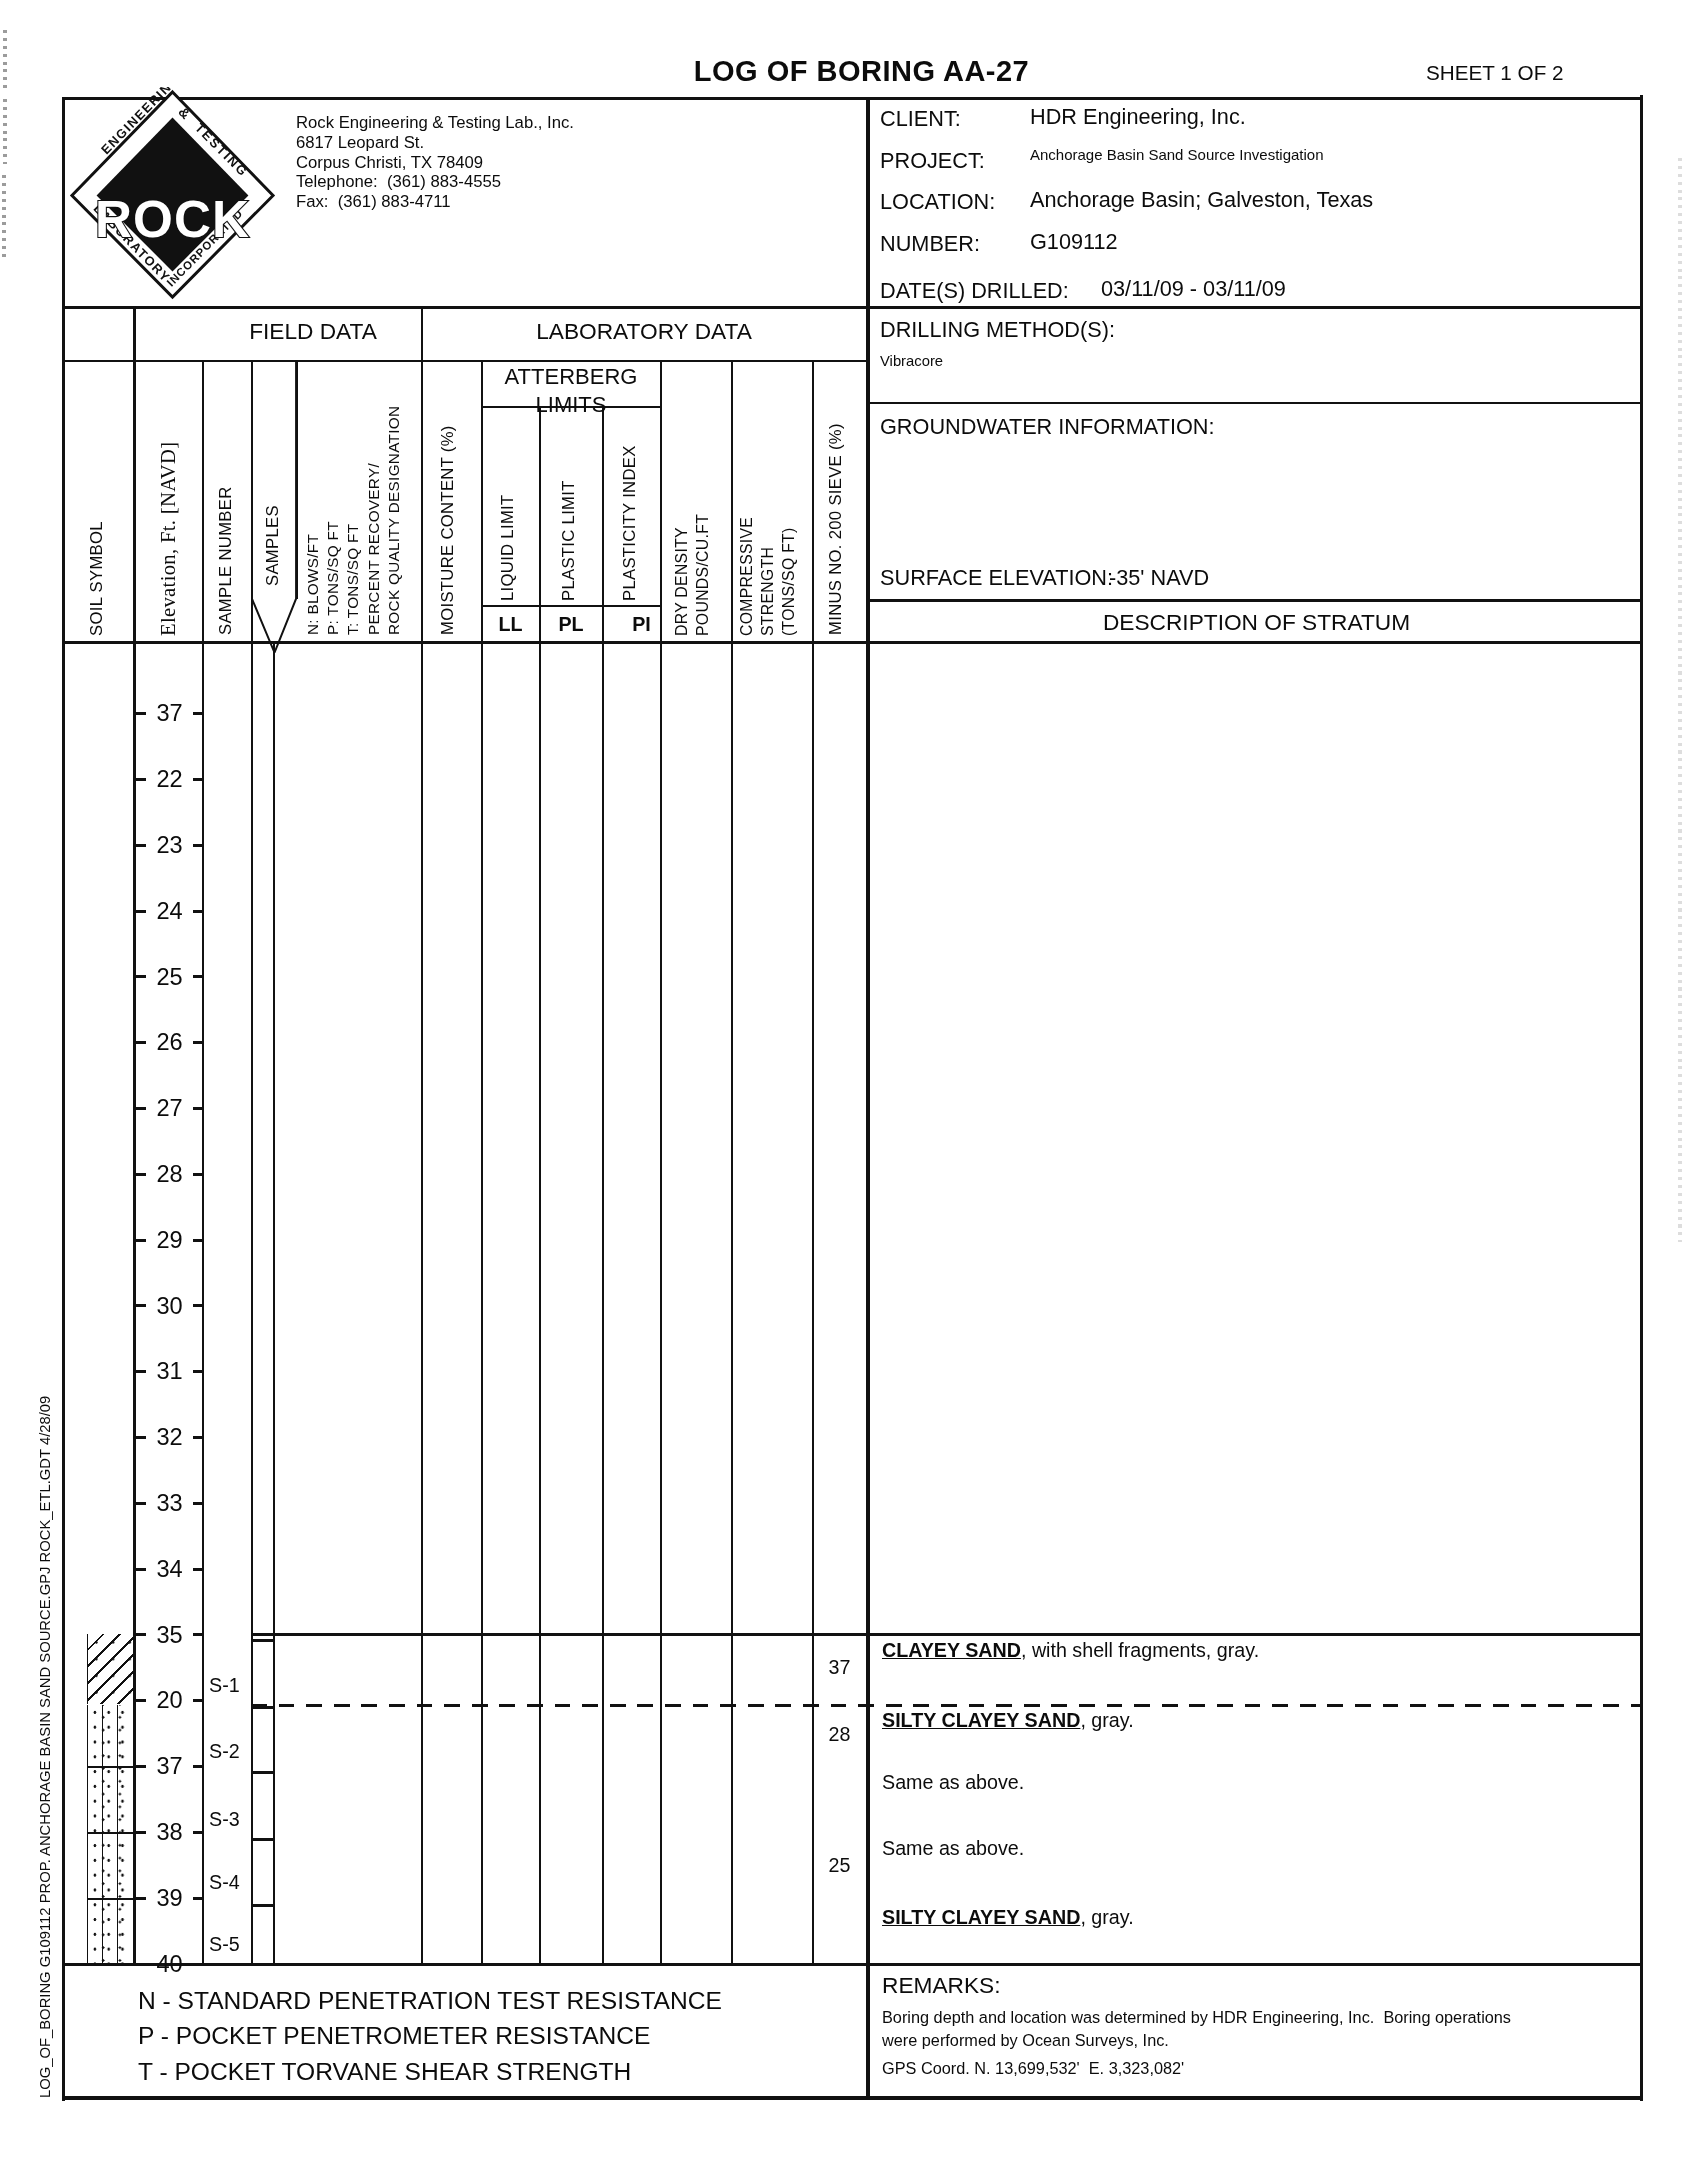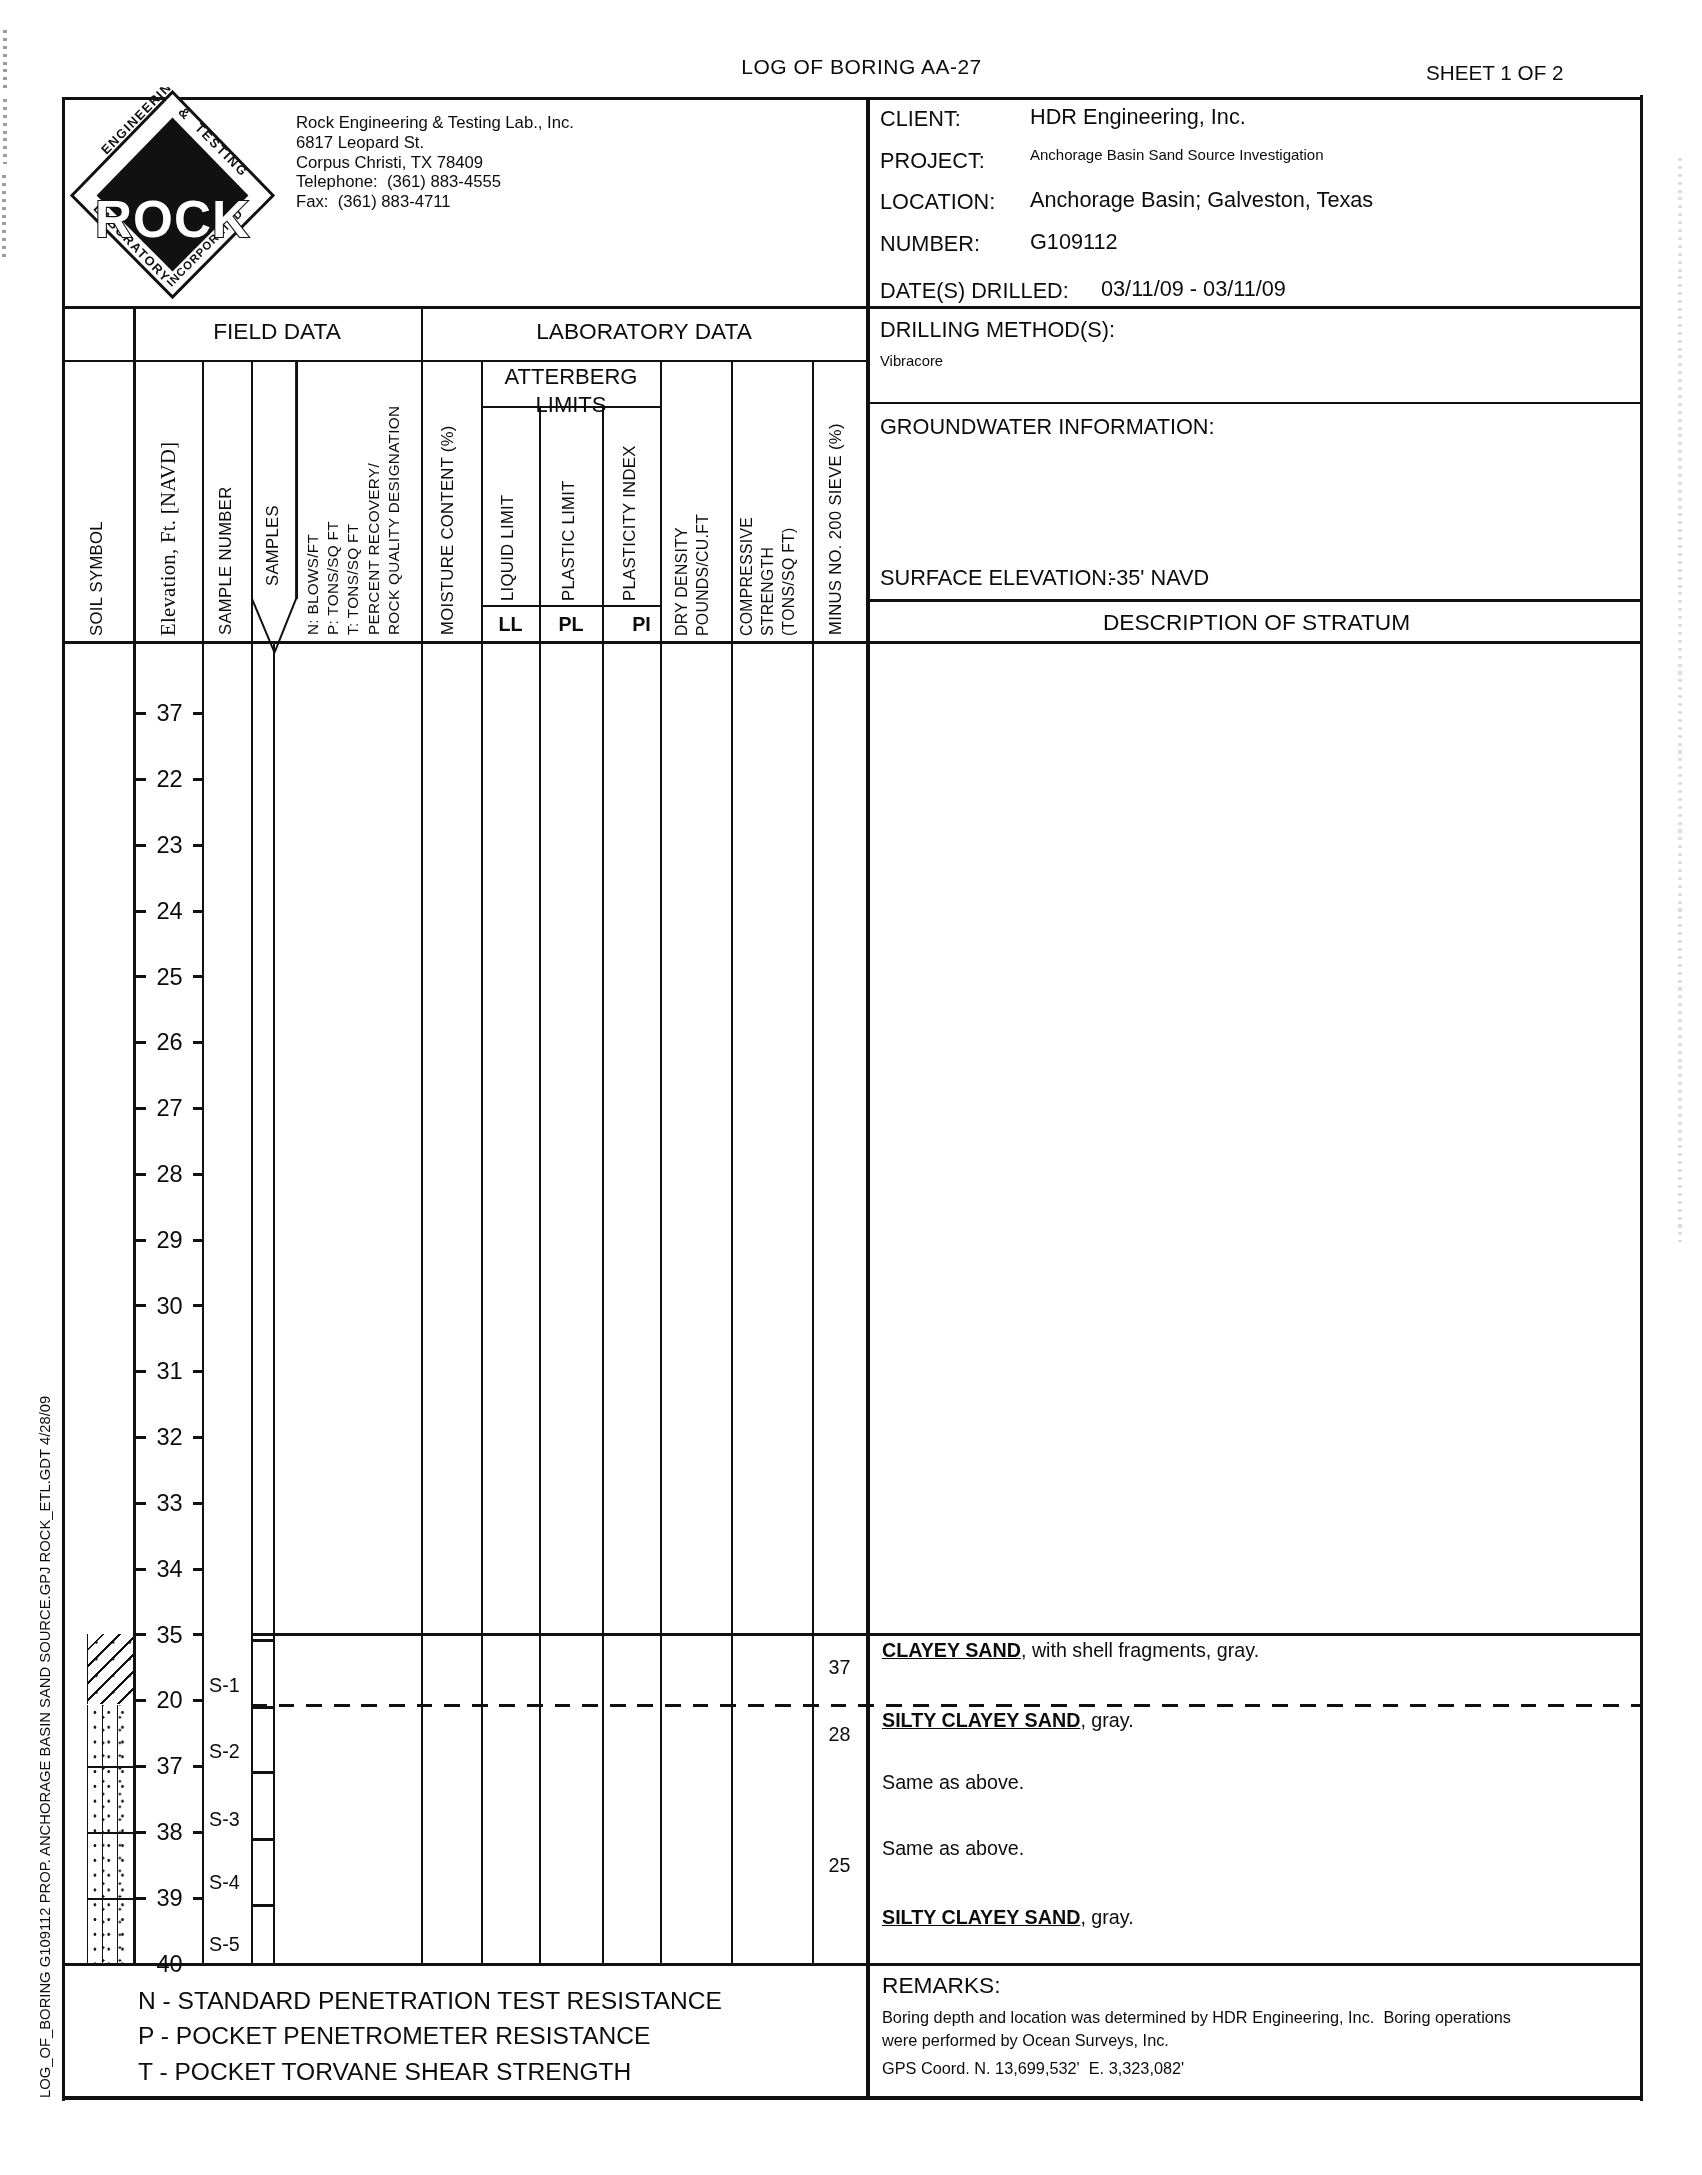--- a/index.html
+++ b/index.html
@@ -31,21 +31,21 @@
 </head>
 <body>
 
 <div id="page">
 
   <div class="noise" style="left:3px;top:29.6px;height:61px;"></div>
   <div class="noise" style="left:3px;top:99px;height:65px;"></div>
   <div class="noise" style="left:2px;top:175px;height:83px;"></div>
   <div class="noise" style="left:1678px;top:158px;height:1084px;opacity:.22;"></div>
 
-  <div class="txt" style="left:571px;top:55px;width:581px;text-align:center;font-size:21px;font-weight:normal;letter-spacing:0.5px;">LOG OF BORING AA-27</div>
+  <div class="txt" style="left:571px;top:55px;width:581px;text-align:center;font-size:29px;font-weight:bold;letter-spacing:0.5px;">LOG OF BORING AA-27</div>
   <div class="txt" style="left:1426px;top:61px;font-size:20.7px;">SHEET 1 OF 2</div>
 
   <div class="hl" style="left:62px;top:97px;width:1581px;height:3px;"></div>
   <div class="vl" style="left:62px;top:97px;width:3px;height:2004px;"></div>
   <div class="vl" style="left:1640px;top:95px;width:3px;height:2006px;"></div>
   <div class="hl" style="left:62px;top:2096px;width:1581px;height:3.9px;"></div>
   <div class="vl" style="left:866px;top:97px;width:3.9px;height:2003px;"></div>
 
   <svg style="position:absolute;left:67px;top:87px;" width="211" height="215" viewBox="0 0 214 218">
     <path d="M107 5 L209 110 L107 213 L5 110 Z" fill="#fff" stroke="#111" stroke-width="3"></path>
@@ -82,21 +82,21 @@
   <div class="hl" style="left:62px;top:641px;width:1581px;height:2.5px;"></div>
   <div class="hl" style="left:62px;top:1963px;width:1581px;height:3px;"></div>
 
   <div class="txt" style="left:880px;top:317px;font-size:21.7px;">DRILLING METHOD(S):</div>
   <div class="txt" style="left:880px;top:353px;font-size:14.8px;">Vibracore</div>
   <div class="txt" style="left:880px;top:414px;font-size:21.7px;">GROUNDWATER INFORMATION:</div>
   <div class="txt" style="left:880px;top:565px;font-size:21.7px;">SURFACE ELEVATION:</div>
   <div class="txt" style="left:1109px;top:565px;font-size:21.7px;">-35' NAVD</div>
   <div class="txt center" style="left:870px;top:609px;width:773px;font-size:22.7px;">DESCRIPTION OF STRATUM</div>
 
-  <div class="txt center" style="left:133px;top:318px;width:288px;font-size:22.7px;">FIELD DATA</div>
+  <div class="txt center" style="left:133px;top:318px;width:288px;font-size:22.7px;padding-left:36px;">FIELD DATA</div>
   <div class="txt center" style="left:421px;top:318px;width:446px;font-size:22.7px;">LABORATORY DATA</div>
 
   <div class="vl" style="left:133px;top:306px;width:2.5px;height:1659px;"></div>
   <div class="vl" style="left:202px;top:360px;width:1.5px;height:1606px;"></div>
   <div class="vl" style="left:251px;top:360px;width:1.5px;height:1606px;"></div>
   <div class="vl" style="left:273px;top:642px;width:1.5px;height:1323px;"></div>
   <div class="vl" style="left:296px;top:360px;width:1.5px;height:239px;"></div>
   <div class="vl" style="left:421px;top:306px;width:2px;height:1659px;"></div>
   <div class="vl" style="left:481px;top:360px;width:1.5px;height:1606px;"></div>
   <div class="vl" style="left:539px;top:406px;width:1.5px;height:1559px;"></div>

